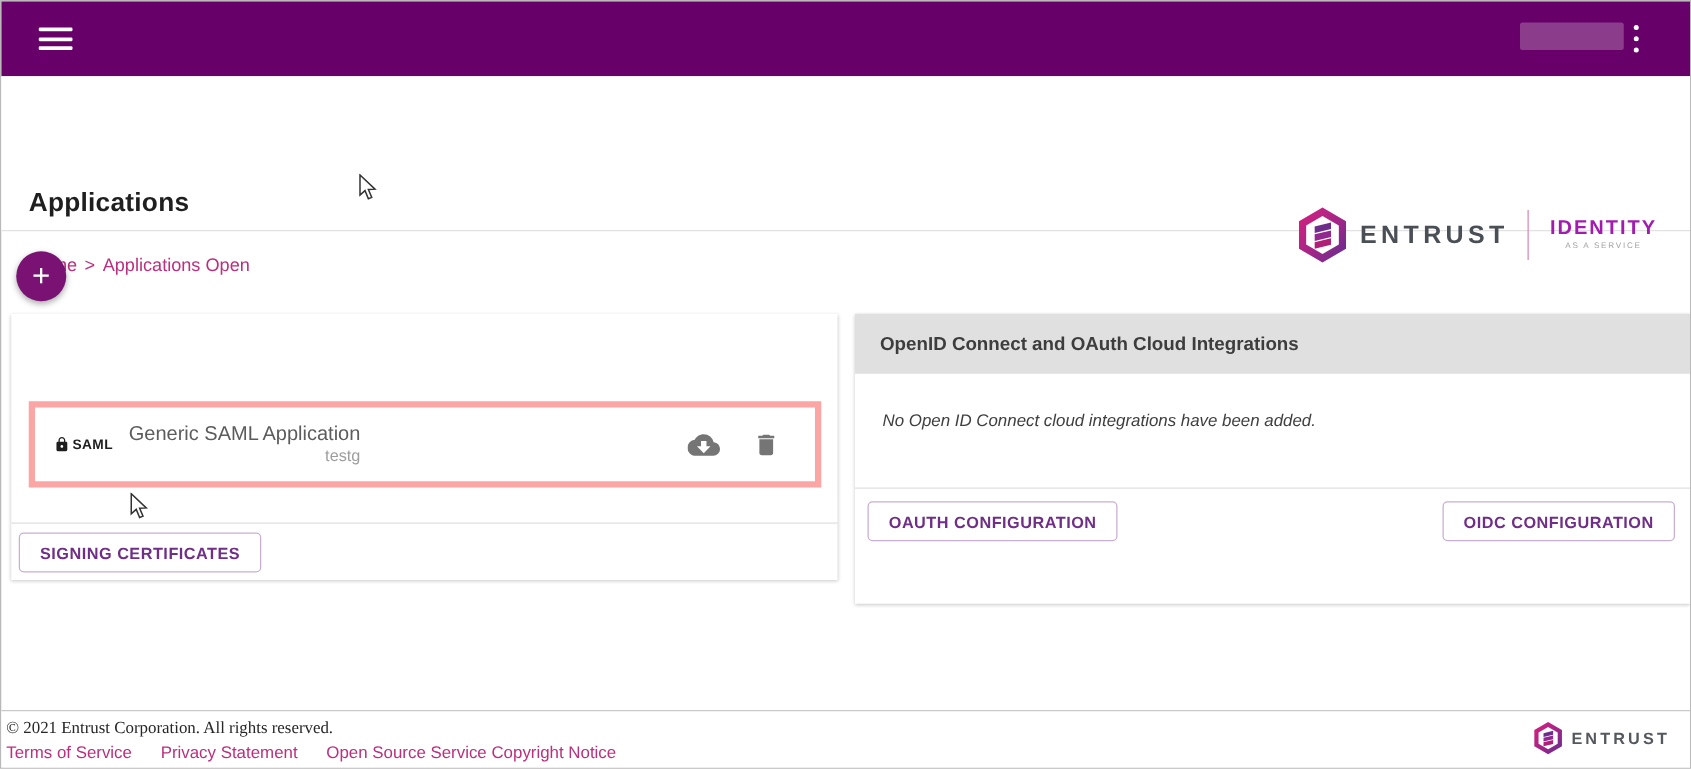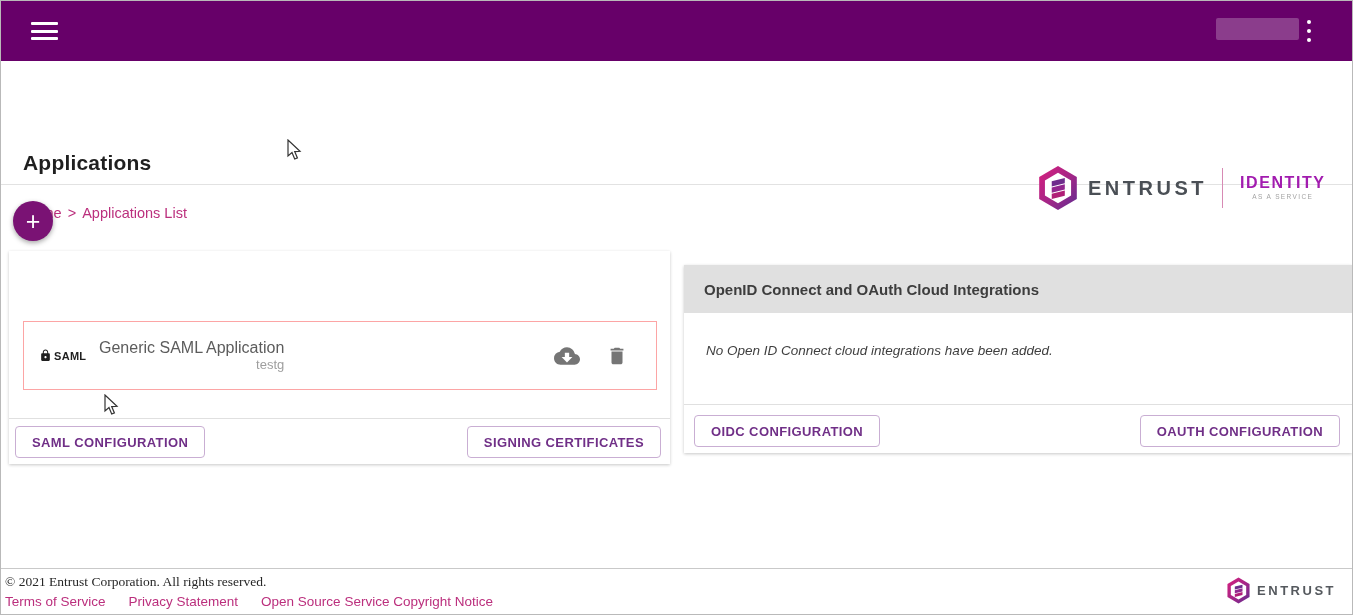--- a/index.html
+++ b/index.html
@@ -39,25 +39,25 @@
   .brand .wordmark{margin-left:9px;font-size:20px;font-weight:bold;letter-spacing:3.5px;color:#4a4f55;}
   .brand .brand-divider{width:1px;height:40px;background:#d78ab4;margin:0 17px 0 15px;}
   .brand .product{display:flex;flex-direction:column;align-items:center;line-height:1;}
   .brand .product .p1{font-size:16px;font-weight:bold;letter-spacing:1.6px;color:#a21caf;}
   .brand .product .p2{font-size:6.5px;letter-spacing:1.4px;color:#a3a3a3;margin-top:3px;}
   
   .fab{position:absolute;left:12px;top:200px;width:40px;height:40px;border-radius:50%;background:var(--fab);border:none;cursor:pointer;color:#fff;font-size:25px;line-height:38px;text-align:center;box-shadow:0 2px 5px rgba(0,0,0,.35);font-weight:400;}
   
   .panel{position:absolute;background:#fff;box-shadow:0 1px 3px rgba(0,0,0,.22);}
   .panel-saml{left:8px;top:250px;width:661px;height:213px;}
-  .panel-oidc{left:683px;top:264px;width:668px;height:188px;}
+  .panel-oidc{left:683px;top:250px;width:668px;height:232px;}
   .panel-head{height:48px;background:var(--panel-head);display:flex;align-items:center;padding-left:15px;font-size:15px;font-weight:bold;color:var(--gray-ink);}
   .panel-oidc .panel-head{padding-left:20px;}
   
-  .app-card{position:absolute;left:14px;top:70px;right:13px;height:69px;border:1px solid #fca5a5;background:#fff;display:flex;align-items:center;cursor:pointer;}
+  .app-card{position:absolute;left:14px;top:70px;right:13px;height:69px;border:5px solid #fca5a5;background:#fff;display:flex;align-items:center;cursor:pointer;}
   .proto-badge{display:flex;align-items:center;margin-left:15px;width:52px;}
   .proto-badge svg{width:13px;height:13px;margin-right:2px;}
   .proto-badge .proto-label{font-size:11px;font-weight:bold;color:#1f1f1f;letter-spacing:.3px;}
   .app-text{margin-left:8px;text-align:right;}
   .app-name{font-size:16px;color:#5c5c5c;}
   .app-sub{font-size:13px;color:#9e9e9e;margin-top:0;}
   .row-actions{margin-left:auto;display:flex;align-items:center;margin-right:28px;}
   .icon-btn{background:none;border:none;cursor:pointer;padding:0;display:flex;align-items:center;}
   .icon-btn svg{fill:var(--icon-gray);}
   .icon-btn.download{margin-right:26px;}
@@ -110,21 +110,21 @@
   <button class="kebab" aria-label="more options">
     <i></i>
       <i></i>
       <i></i>
   </button>
 </div>
 
 <div class="page-header">
   <div class="page-title">Applications</div>
   <div class="breadcrumb">
-    <a>Home</a><span class="sep">&gt;</span><a>Applications List</a>
+    <a>Home</a><span class="sep">&gt;</span><a>Applications Open</a>
   </div>
   <div class="brand">
     <svg class="hex" viewBox="0 0 40 44">
         <use href="#entrust-hex"></use>
       </svg>
     <span class="wordmark">ENTRUST</span>
     <span class="brand-divider"></span>
     <span class="product">
       <span class="p1">IDENTITY</span>
       <span class="p2">AS A SERVICE</span>
@@ -158,32 +158,31 @@
       <button class="icon-btn" aria-label="delete application">
         <svg width="22" height="22" viewBox="0 0 24 24">
             <path d="M6 19c0 1.1.9 2 2 2h8c1.1 0 2-.9 2-2V7H6v12zM19 4h-3.5l-1-1h-5l-1 1H5v2h14V4z"></path>
           </svg>
       </button>
     </span>
   </div>
 
   <div class="panel-divider"></div>
   <div class="panel-actions">
-    <button class="outline-btn">SAML CONFIGURATION</button>
     <button class="outline-btn">SIGNING CERTIFICATES</button>
   </div>
 </div>
 
 <div class="panel panel-oidc">
   <div class="panel-head">OpenID Connect and OAuth Cloud Integrations</div>
   <div class="empty-msg">No Open ID Connect cloud integrations have been added.</div>
   <div class="panel-divider"></div>
   <div class="panel-actions">
+    <button class="outline-btn">OAUTH CONFIGURATION</button>
     <button class="outline-btn">OIDC CONFIGURATION</button>
-    <button class="outline-btn">OAUTH CONFIGURATION</button>
   </div>
 </div>
 
 <div class="footer">
   <div class="copyright">© 2021 Entrust Corporation. All rights reserved.</div>
   <div class="footer-links">
     <a>Terms of Service</a>
     <a>Privacy Statement</a>
     <a>Open Source Service Copyright Notice</a>
   </div>

